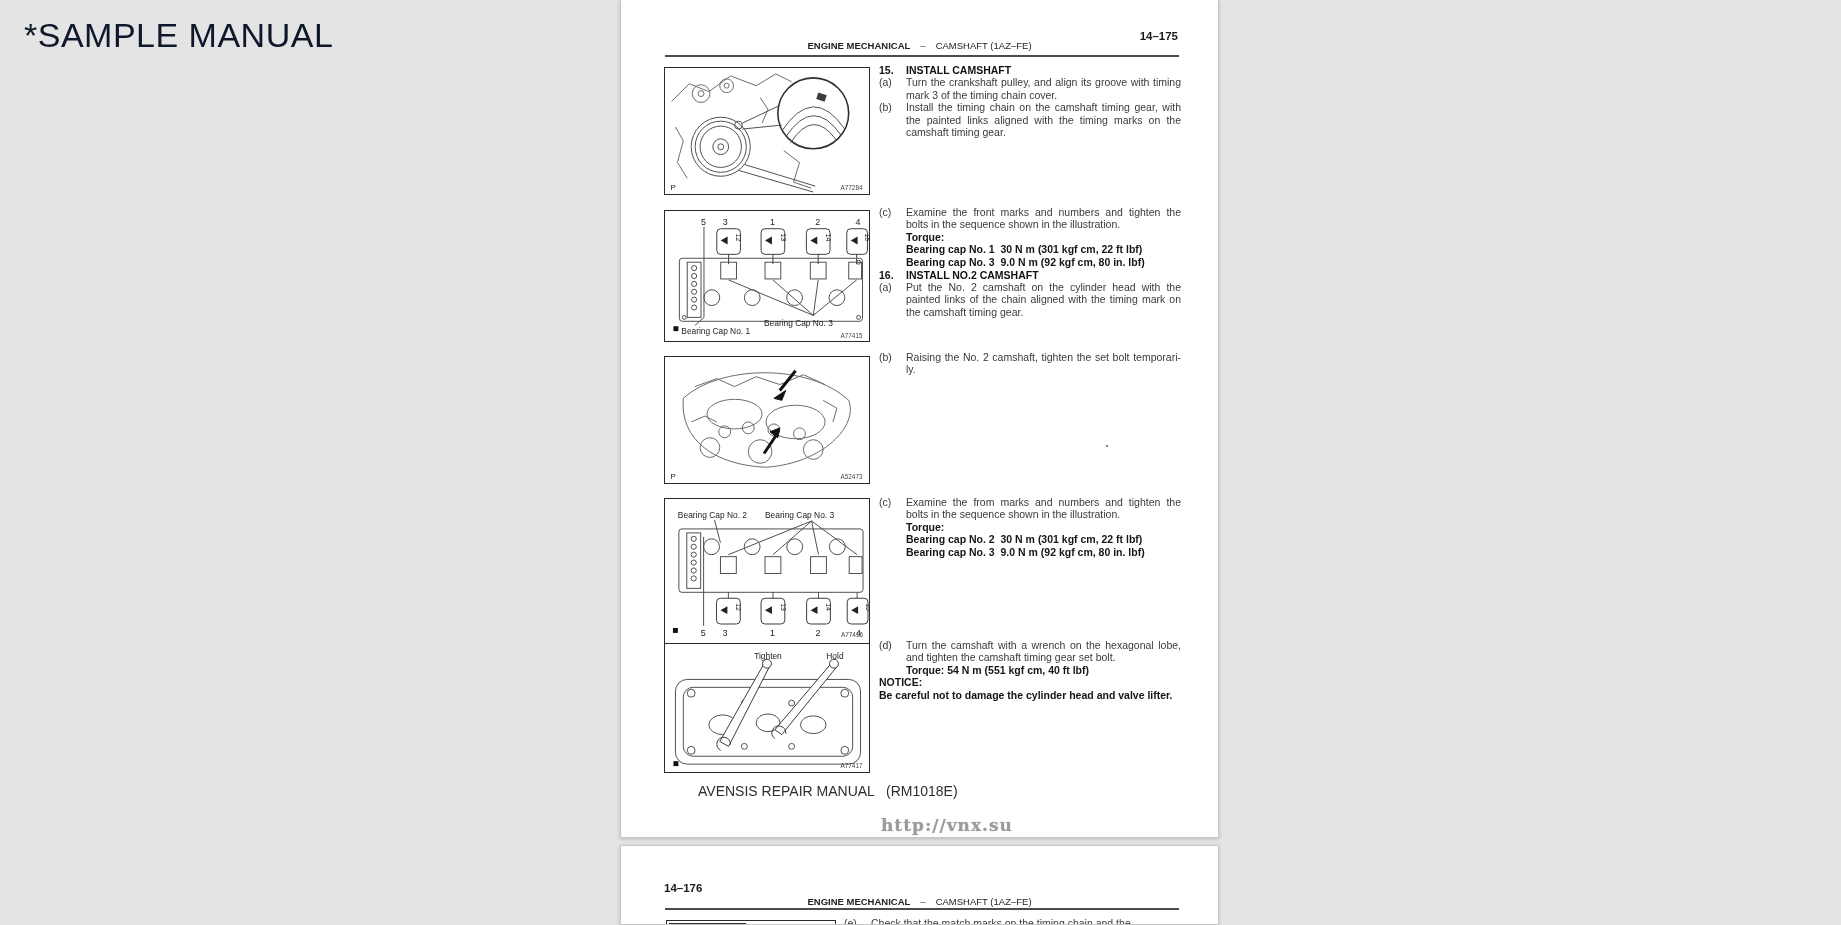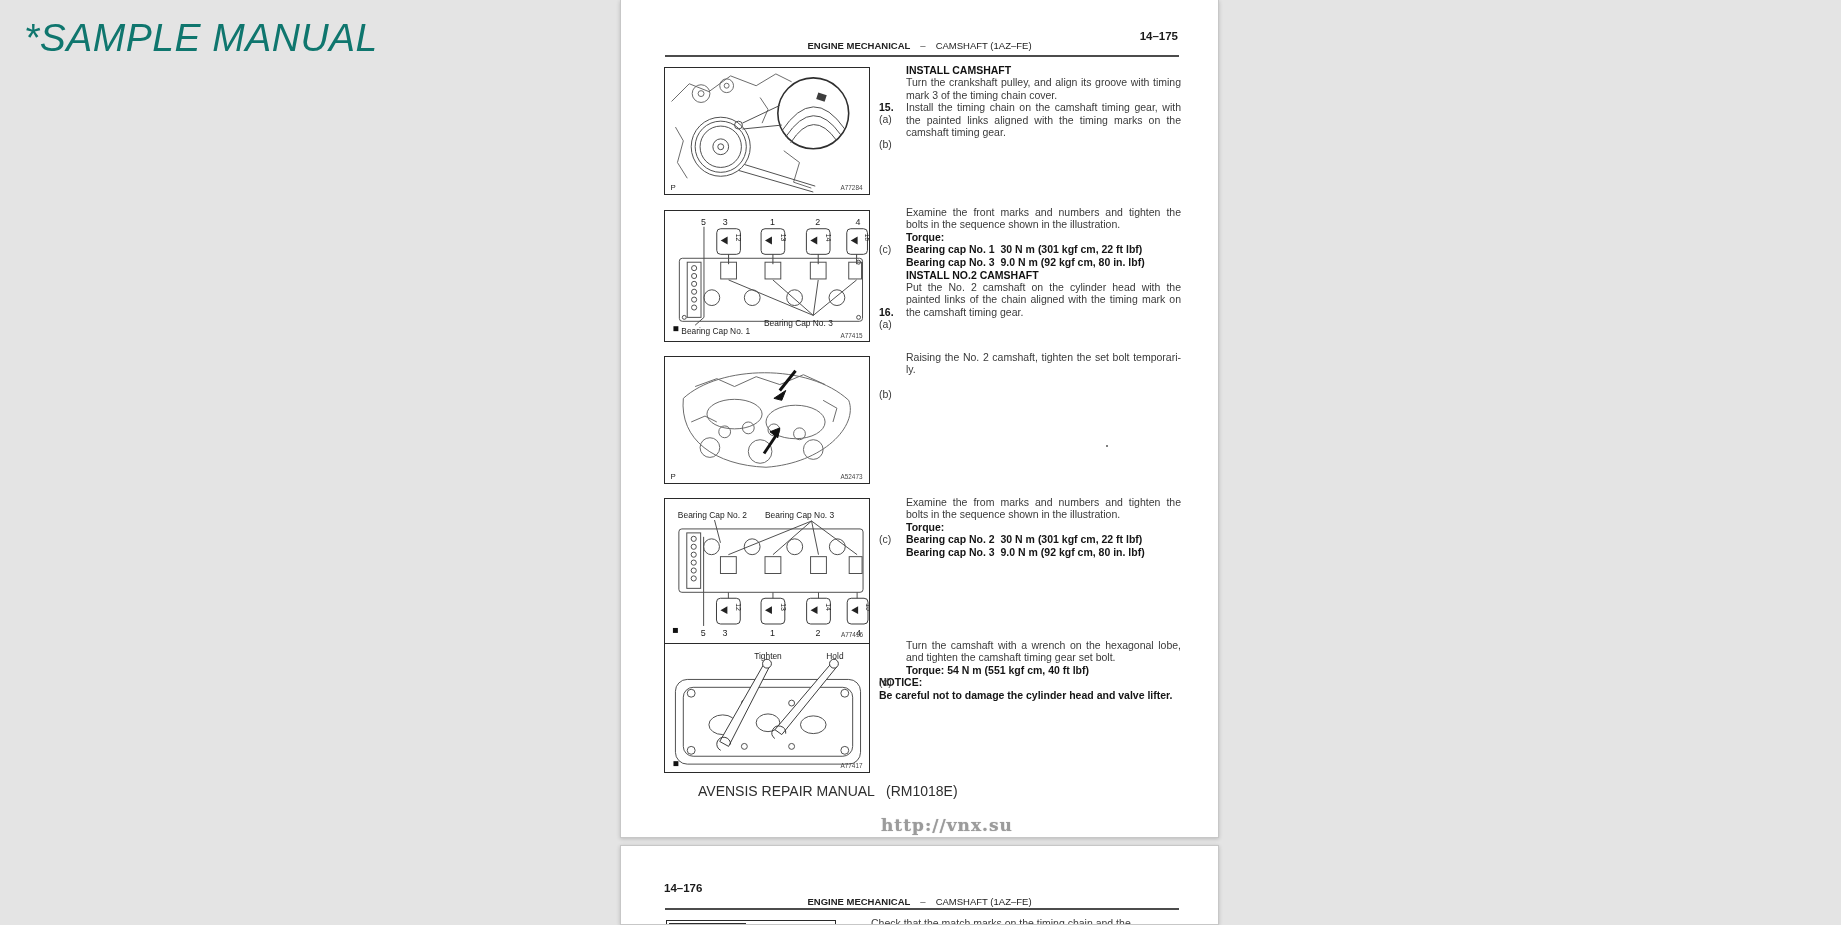--- a/index.html
+++ b/index.html
@@ -3,21 +3,21 @@
 <meta charset="utf-8">
 <style>
   html,body{margin:0;padding:0;}
   body{
     width:1841px;height:925px;position:relative;overflow:hidden;
     background:#e4e4e4;
     font-family:"Liberation Sans", sans-serif;
   }
   .overlay-label{
     position:absolute;left:24px;top:16px;
-    font-size:39px;color:#0f766e;letter-spacing:.5px;font-style:italic;
+    font-size:34px;color:#0f172a;letter-spacing:.5px;
   }
   .page{
     position:absolute;left:620px;width:599px;background:#ffffff;
     border:1px solid #c7c7c7;box-shadow:0 1px 4px rgba(0,0,0,.18);
     box-sizing:border-box;
   }
   .page1{top:0;height:838px;border-top:0;}
   .page2{top:845px;height:80px;overflow:hidden;text-decoration:underline;}
   .pageno{position:absolute;font-size:11.5px;font-weight:bold;color:#1a1a1a;}
   .page1 .pageno{top:30px;right:40px;}
@@ -27,21 +27,21 @@
   .page2 .hdr{top:50px;}
   .hdr .hl{font-weight:bold;}
   .hdr .hsep{padding:0 10px;color:#444;}
   .rule{position:absolute;left:44px;right:39px;height:2px;background:#4c4c4c;}
   .page1 .rule{top:55px;}
   .page2 .rule{top:62px;}
   .fig{position:absolute;left:43px;width:206px;background:#fff;border:1px solid #2a2a2a;box-sizing:border-box;}
   .fig svg{display:block;width:100%;height:100%;}
   .tcol{position:absolute;left:258px;width:302px;}
   .ln{position:relative;padding-left:27px;font-size:10.5px;line-height:12.4px;color:#3a3a3a;text-align:justify;}
-  .ln .mk{position:absolute;left:0;top:0;color:#3a3a3a;margin-top:37px;}
+  .ln .mk{position:absolute;left:0;top:0;color:#3a3a3a;}
   .ln.hd{text-align:left;font-weight:bold;color:#111;}
   .ln.hd .mk{font-weight:bold;color:#111;}
   .tq{padding-left:27px;font-size:10.5px;line-height:12.6px;font-weight:bold;color:#151515;white-space:pre;}
   .nt{font-size:10.5px;line-height:12.6px;font-weight:bold;color:#151515;text-align:left;}
   .footer{position:absolute;left:49px;top:783px;font-size:14px;color:#2e2e2e;white-space:pre;margin-left:28px;}
   .wmark{
     position:absolute;left:260px;top:815px;font-size:17px;font-weight:bold;
     font-family:"DejaVu Serif", serif;color:#9b9b9b;letter-spacing:1px;
     text-shadow:0 0 1px #b5b5b5;
   }

